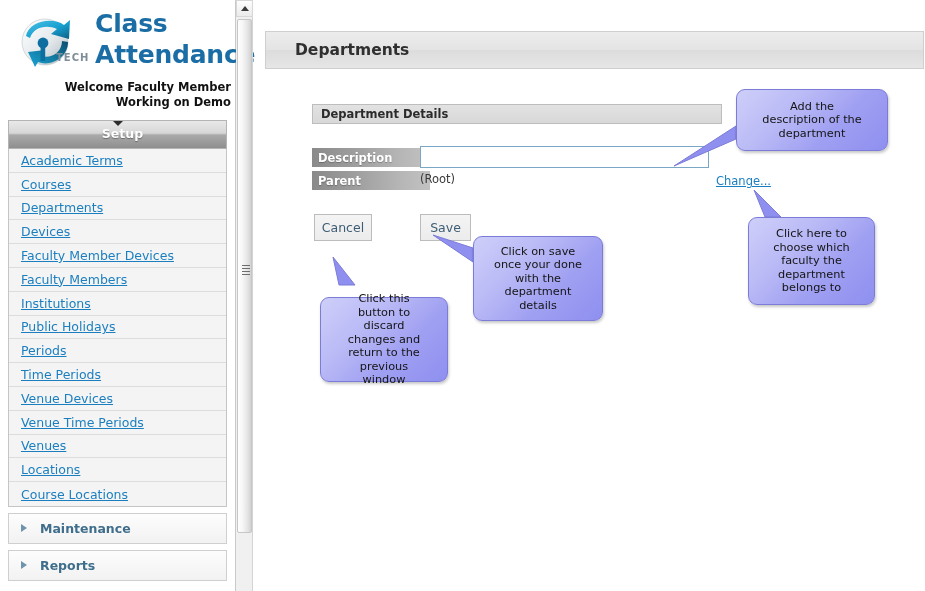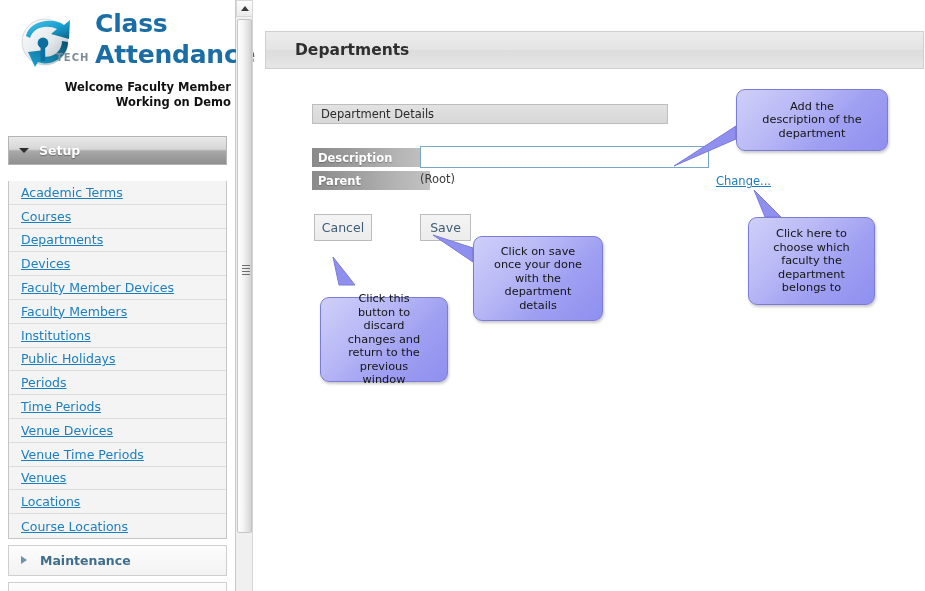--- a/index.html
+++ b/index.html
@@ -31,29 +31,30 @@
   #brand-title .l2 { display:block; }
   #welcome {
     position: absolute; right: 4px; top: 80px; width: 232px;
     text-align: right;
     font-size: 11.5px; color: #111; line-height: 15px;
     font-weight: 600;
   }
 
   
   .acc-header {
-    margin: 16px 8px;
+    margin: 0 8px;
     height: 29px;
     display: flex; align-items: center;
     background: linear-gradient(to bottom, #e9e9e9 0%, #d6d6d6 45%, #a9a9a9 52%, #8f8f8f 100%);
     border: 1px solid #b4b4b4;
     color: #ffffff;
     font-size: 12.5px; font-weight: bold;
     text-shadow: 0 1px 1px rgba(0,0,0,.35);
     padding-left: 10px;
+    flex-direction: column;
   }
   .acc-header .tri-down {
     width: 0; height: 0;
     border-left: 5px solid transparent; border-right: 5px solid transparent;
     border-top: 5px solid #2d2d2d;
     margin-right: 10px;
   }
   .acc-collapsed {
     margin: 0 8px; height: 31px;
     display: flex; align-items: center;
@@ -126,26 +127,26 @@
     background: linear-gradient(to bottom, #ececec 0%, #e4e4e4 50%, #dcdcdc 51%, #e6e6e6 100%);
     border: 1px solid #cfcfcf;
     display: flex; align-items: center;
   }
   #page-title {
     padding-left: 29px;
     font-size: 15.5px; font-weight: bold; color: #2f2f2f;
   }
 
   #details-header {
-    position: absolute; left: 47px; top: 104px; width: 356px; height: 20px;
+    position: absolute; left: 47px; top: 104px; width: 410px; height: 20px;
     background: linear-gradient(to bottom, #e2e2e2 0%, #d8d8d8 100%);
     border: 1px solid #bdbdbd;
     display: flex; align-items: center;
     padding-left: 8px;
-    font-size: 11.5px; font-weight: 400; color: #2b2b2b;
+    font-size: 11.5px; font-weight: 700; color: #2b2b2b;
   }
 
   .field-label {
     position: absolute;
     width: 118px; height: 19px;
     background: linear-gradient(to right, #8a8a8a 0%, #9d9d9d 35%, #b6b6b6 75%, #c2c2c2 100%);
     color: #ffffff;
     font-size: 11.5px; font-weight: 600;
     display: flex; align-items: center;
     padding-left: 6px;

